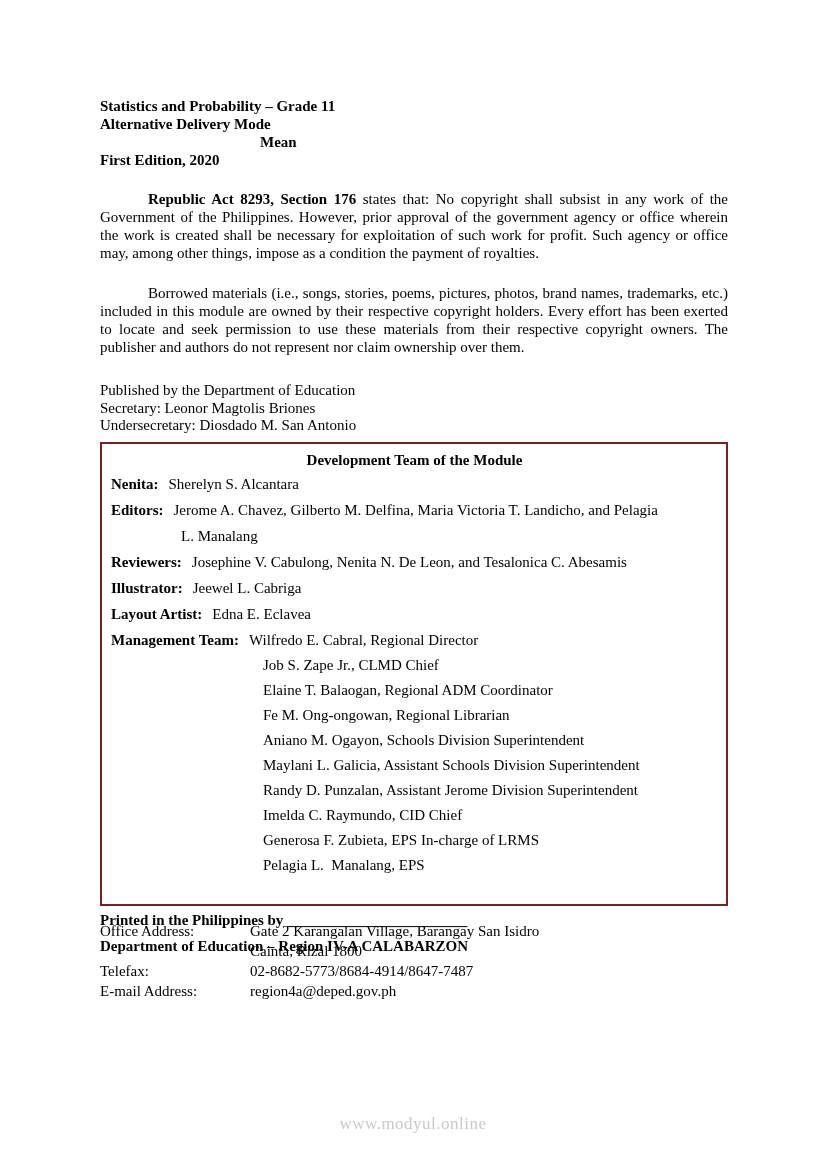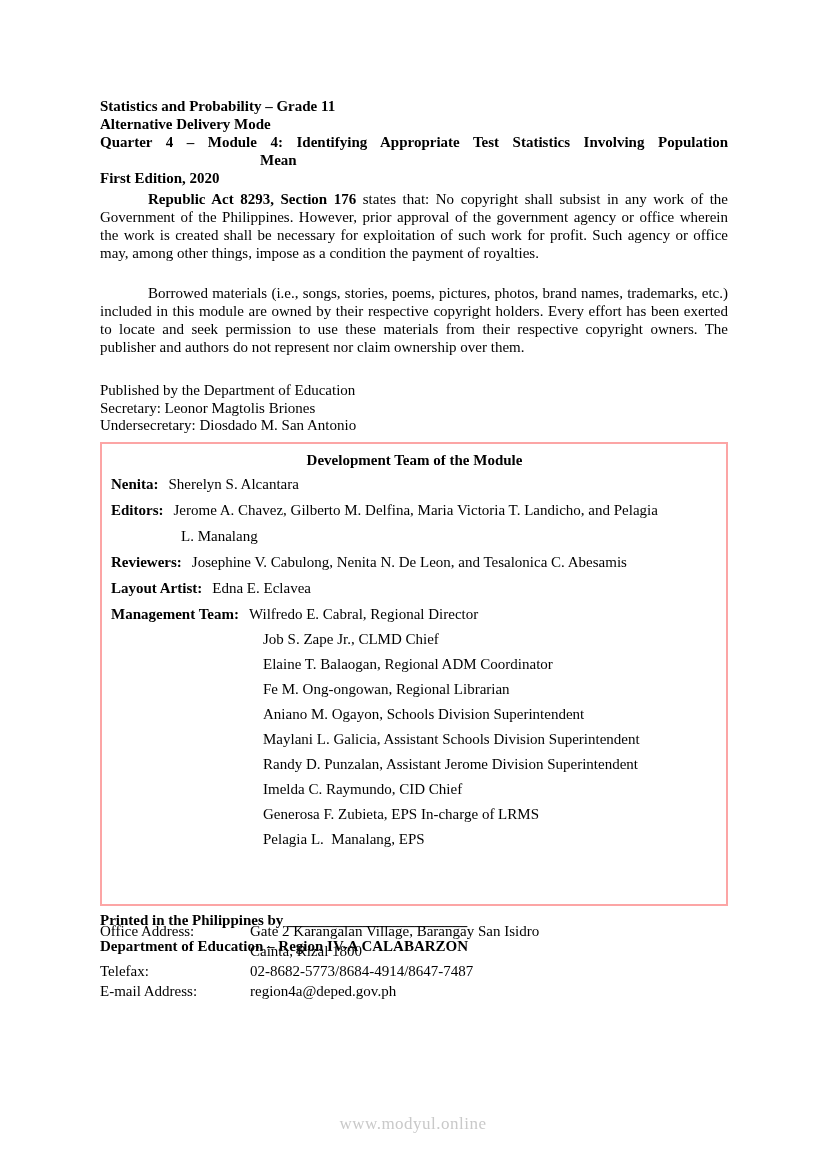--- a/index.html
+++ b/index.html
@@ -27,21 +27,21 @@
   .p1 { top: 190px; }
   .p2 { top: 284px; }
 
   
   .publisher { top: 382px; line-height: 17.5px; }
 
   
   .devbox {
     top: 442px;
     height: 464px;
-    border: 2px solid #fca5a5;
+    border: 2px solid #7f1d1d;
     padding: 2px 8px 0 9px;
   }
   .devbox-title { margin-top: 3px; text-align: center; font-weight: bold; line-height: 22px; }
   .dev-row { line-height: 26px; }
   .dev-row b { margin-right: 10px; }
   .dev-wrap { line-height: 26px; padding-left: 70px; }
   .mgmt-item { line-height: 25px; padding-left: 152px; white-space: pre-wrap; }
 
   
   .printed { top: 910px; font-weight: bold; line-height: 20px; }
@@ -64,21 +64,20 @@
   }
 </style>
 </head>
 <body>
 
 <div class="page">
 
   <div class="block hdr">
     <div>Statistics and Probability – Grade 11</div>
     <div>Alternative Delivery Mode</div>
-    <div class="justify-line">Quarter 4 – Module 4: Identifying Appropriate Test Statistics Involving Population</div>
     <div class="wrap-line">Mean</div>
     <div>First Edition, 2020</div>
   </div>
 
   <div class="block para p1">
     <div class="indent">
       <b>Republic Act 8293, Section 176</b><span> states that: No copyright shall subsist in any work of the Government of the Philippines. However, prior approval of the government agency or office wherein the work is created shall be necessary for exploitation of such work for profit. Such agency or office may, among other things, impose as a condition the payment of royalties.</span>
     </div>
   </div>
 
@@ -101,20 +100,23 @@
 
     <div class="dev-row">
       <b>Editors:</b><span>Jerome A. Chavez, Gilberto M. Delfina, Maria Victoria T. Landicho, and Pelagia</span>
     </div>
     <div class="dev-wrap">L. Manalang</div>
 
     <div class="dev-row">
       <b>Reviewers:</b><span>Josephine V. Cabulong, Nenita N. De Leon, and Tesalonica C. Abesamis</span>
     </div>
 
+    <div class="dev-row">
+      <b>Illustrator:</b><span>Jeewel L. Cabriga</span>
+    </div>
 
     <div class="dev-row">
       <b>Layout Artist:</b><span>Edna E. Eclavea</span>
     </div>
 
     <div class="dev-row">
       <b>Management Team:</b><span>Wilfredo E. Cabral, Regional Director</span>
     </div>
 
     <div class="mgmt-item">Job S. Zape Jr., CLMD Chief</div>

